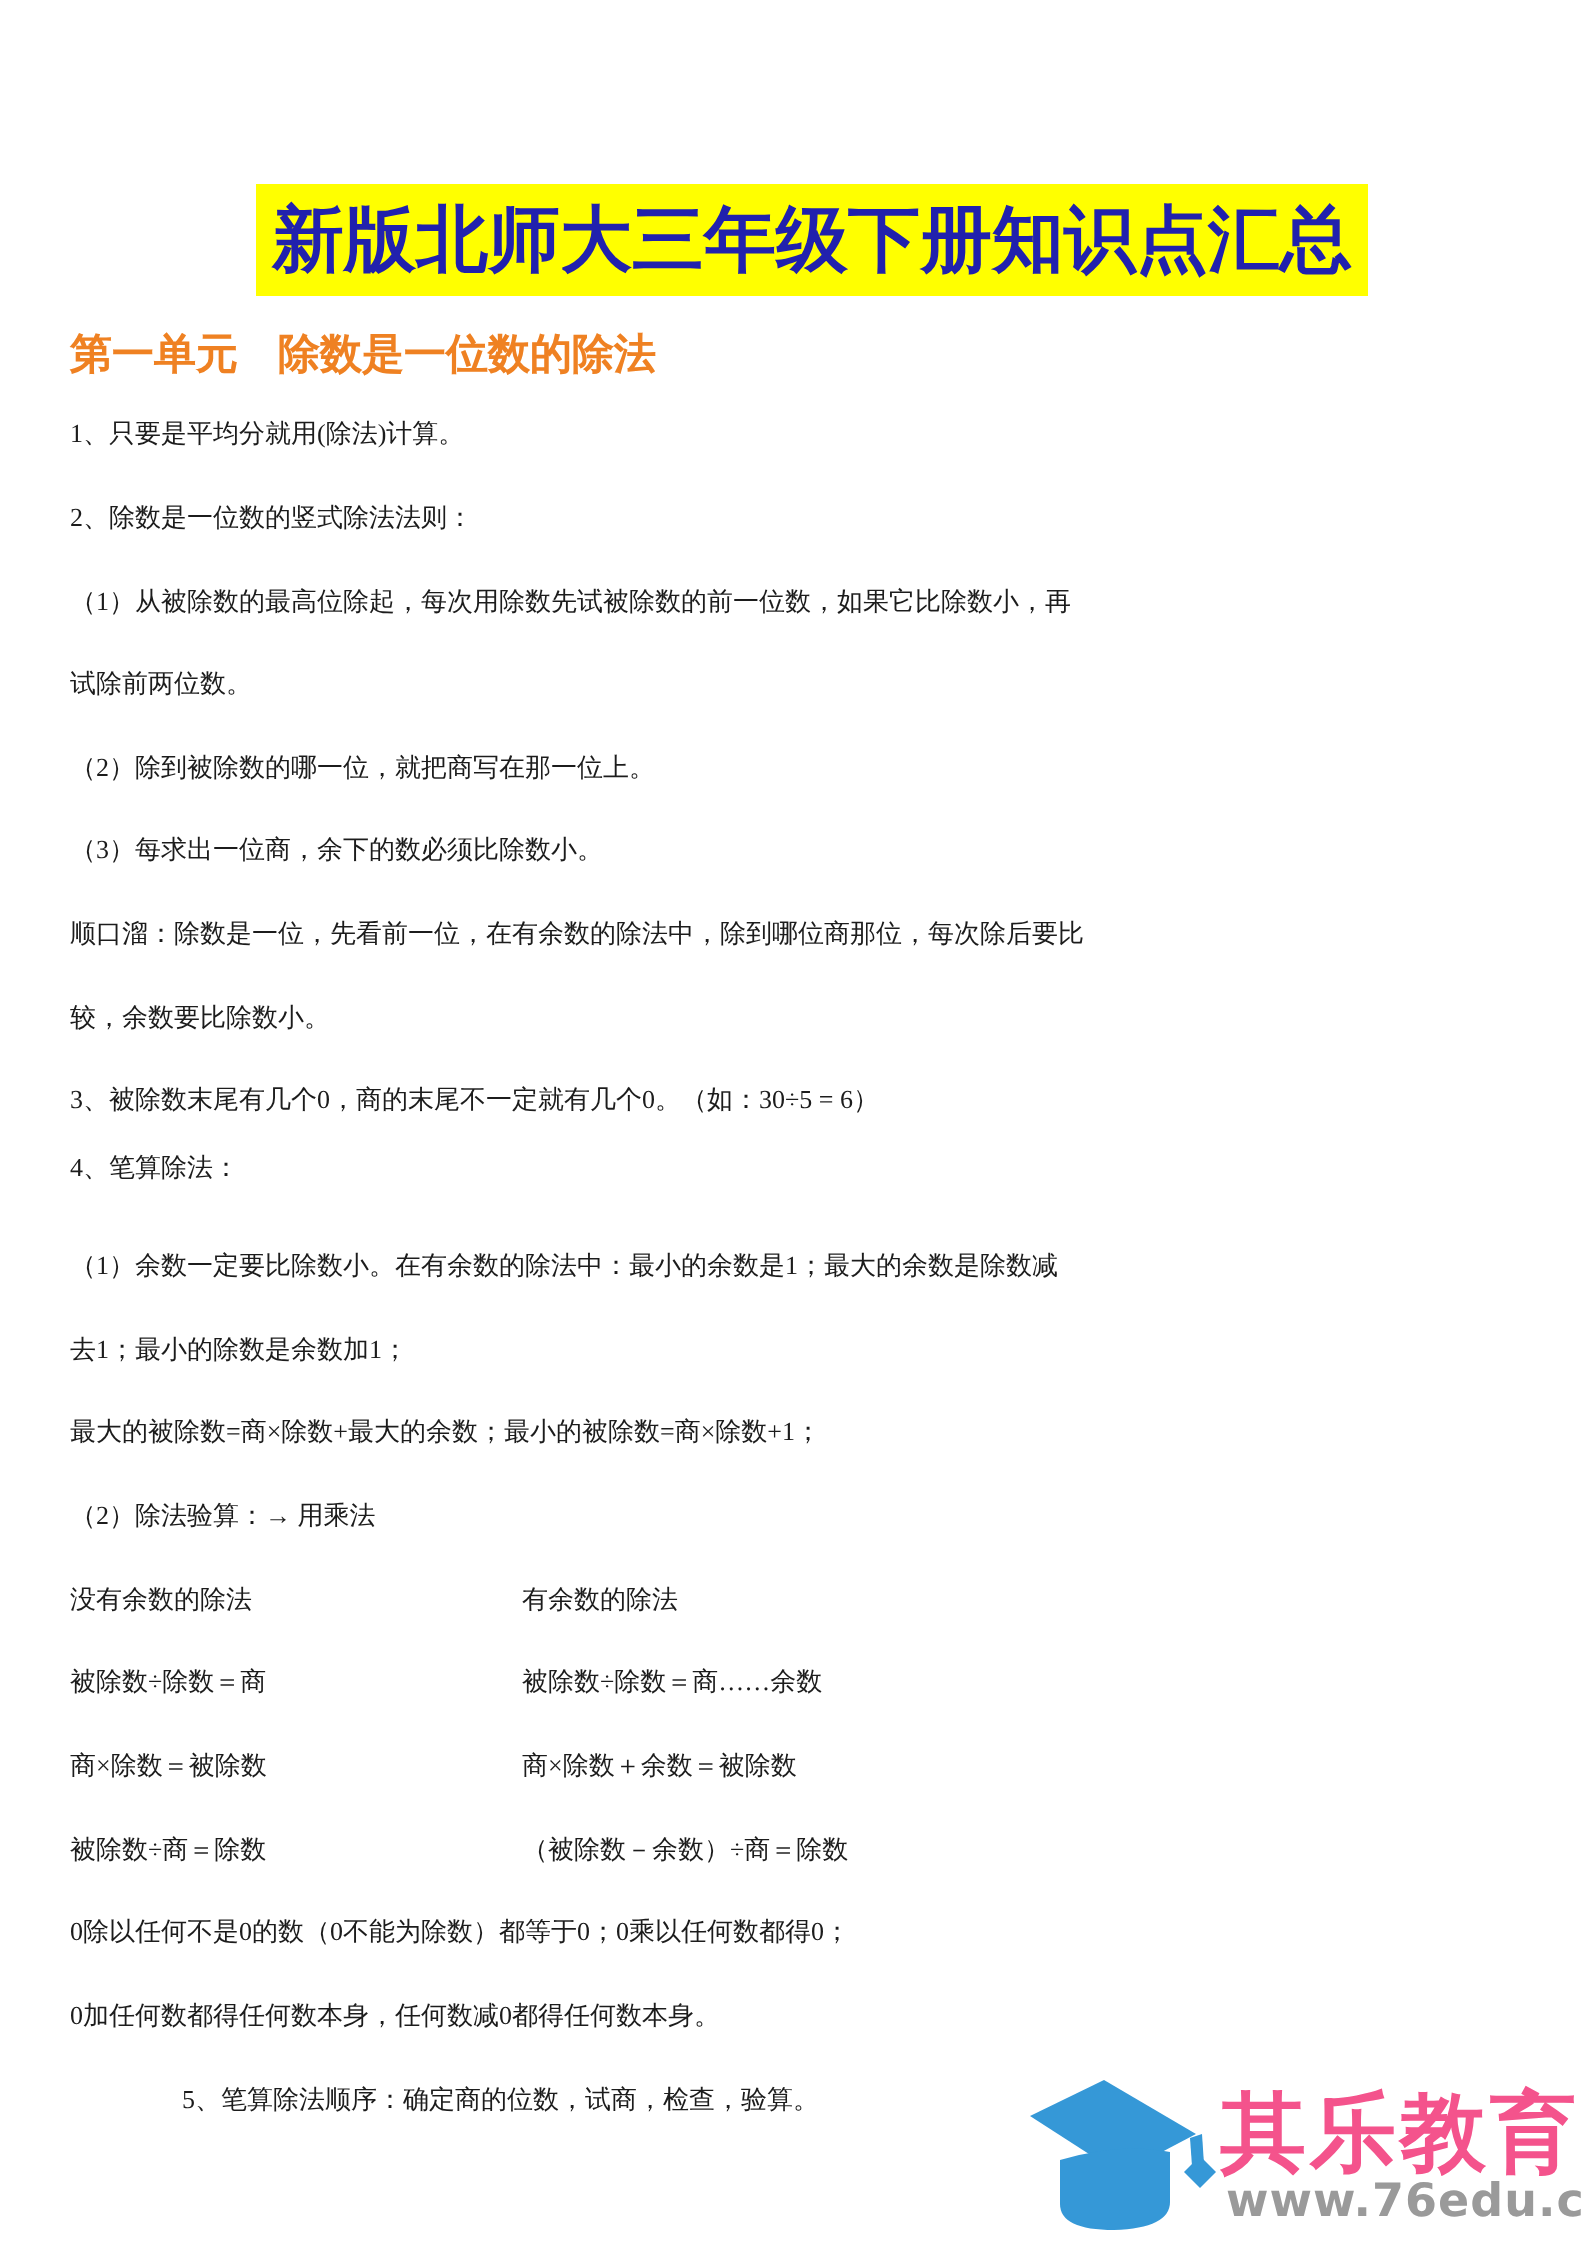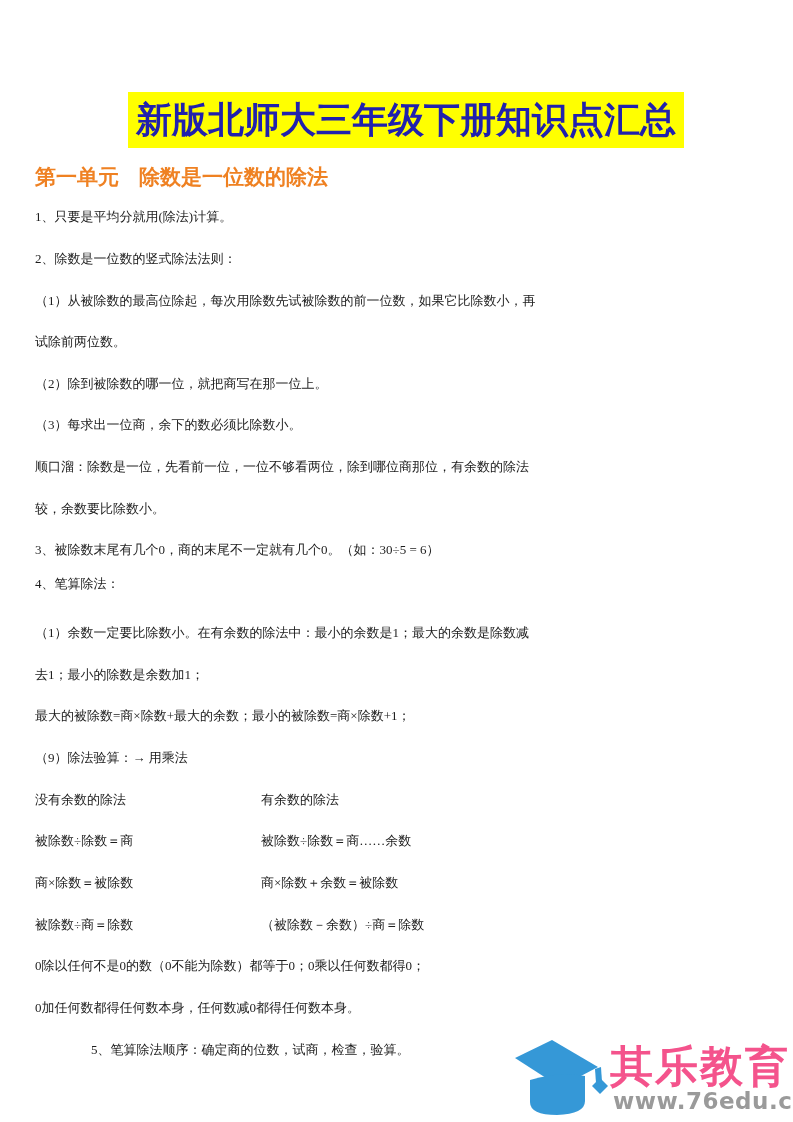--- a/index.html
+++ b/index.html
@@ -67,28 +67,28 @@
     <span class="unit">第一单元</span><span>除数是一位数的除法</span>
   </div>
 
   <div>
       <div class="doc-line" style="top: 204px; left: 35px;">1、只要是平均分就用(除法)计算。</div>
       <div class="doc-line" style="top: 246px; left: 35px;">2、除数是一位数的竖式除法法则：</div>
       <div class="doc-line" style="top: 288px; left: 35px;">（1）从被除数的最高位除起，每次用除数先试被除数的前一位数，如果它比除数小，再</div>
       <div class="doc-line" style="top: 329px; left: 35px;">试除前两位数。</div>
       <div class="doc-line" style="top: 371px; left: 35px;">（2）除到被除数的哪一位，就把商写在那一位上。</div>
       <div class="doc-line" style="top: 412px; left: 35px;">（3）每求出一位商，余下的数必须比除数小。</div>
-      <div class="doc-line" style="top: 454px; left: 35px;">顺口溜：除数是一位，先看前一位，一位不够看两位，除到哪位商那位，有余数的除法</div>
+      <div class="doc-line" style="top: 454px; left: 35px;">顺口溜：除数是一位，先看前一位，在有余数的除法中，除到哪位商那位，每次除后要比</div>
       <div class="doc-line" style="top: 496px; left: 35px;">较，余数要比除数小。</div>
       <div class="doc-line" style="top: 537px; left: 35px;">3、被除数末尾有几个0，商的末尾不一定就有几个0。（如：30÷5 = 6）</div>
       <div class="doc-line" style="top: 571px; left: 35px;">4、笔算除法：</div>
       <div class="doc-line" style="top: 620px; left: 35px;">（1）余数一定要比除数小。在有余数的除法中：最小的余数是1；最大的余数是除数减</div>
       <div class="doc-line" style="top: 662px; left: 35px;">去1；最小的除数是余数加1；</div>
       <div class="doc-line" style="top: 703px; left: 35px;">最大的被除数=商×除数+最大的余数；最小的被除数=商×除数+1；</div>
-      <div class="doc-line" style="top: 745px; left: 35px;">（9）除法验算：→ 用乘法</div>
+      <div class="doc-line" style="top: 745px; left: 35px;">（2）除法验算：→ 用乘法</div>
       <div class="doc-line" style="top: 787px; left: 35px; text-align: center;">没有余数的除法</div>
       <div class="doc-line" style="top: 787px; left: 261px;">有余数的除法</div>
       <div class="doc-line" style="top: 828px; left: 35px;">被除数÷除数＝商</div>
       <div class="doc-line" style="top: 828px; left: 261px;">被除数÷除数＝商……余数</div>
       <div class="doc-line" style="top: 870px; left: 35px;">商×除数＝被除数</div>
       <div class="doc-line" style="top: 870px; left: 261px;">商×除数＋余数＝被除数</div>
       <div class="doc-line" style="top: 912px; left: 35px;">被除数÷商＝除数</div>
       <div class="doc-line" style="top: 912px; left: 261px;">（被除数－余数）÷商＝除数</div>
       <div class="doc-line" style="top: 953px; left: 35px;">0除以任何不是0的数（0不能为除数）都等于0；0乘以任何数都得0；</div>
       <div class="doc-line" style="top: 995px; left: 35px;">0加任何数都得任何数本身，任何数减0都得任何数本身。</div>

